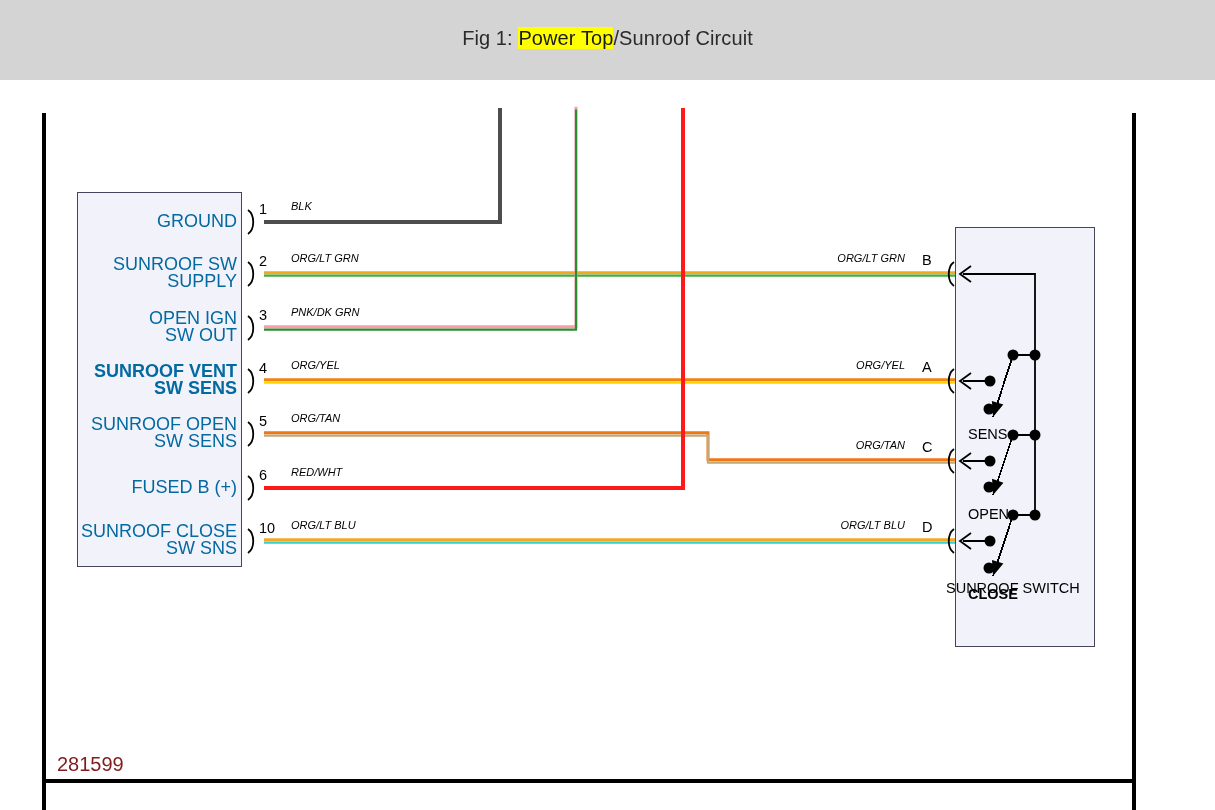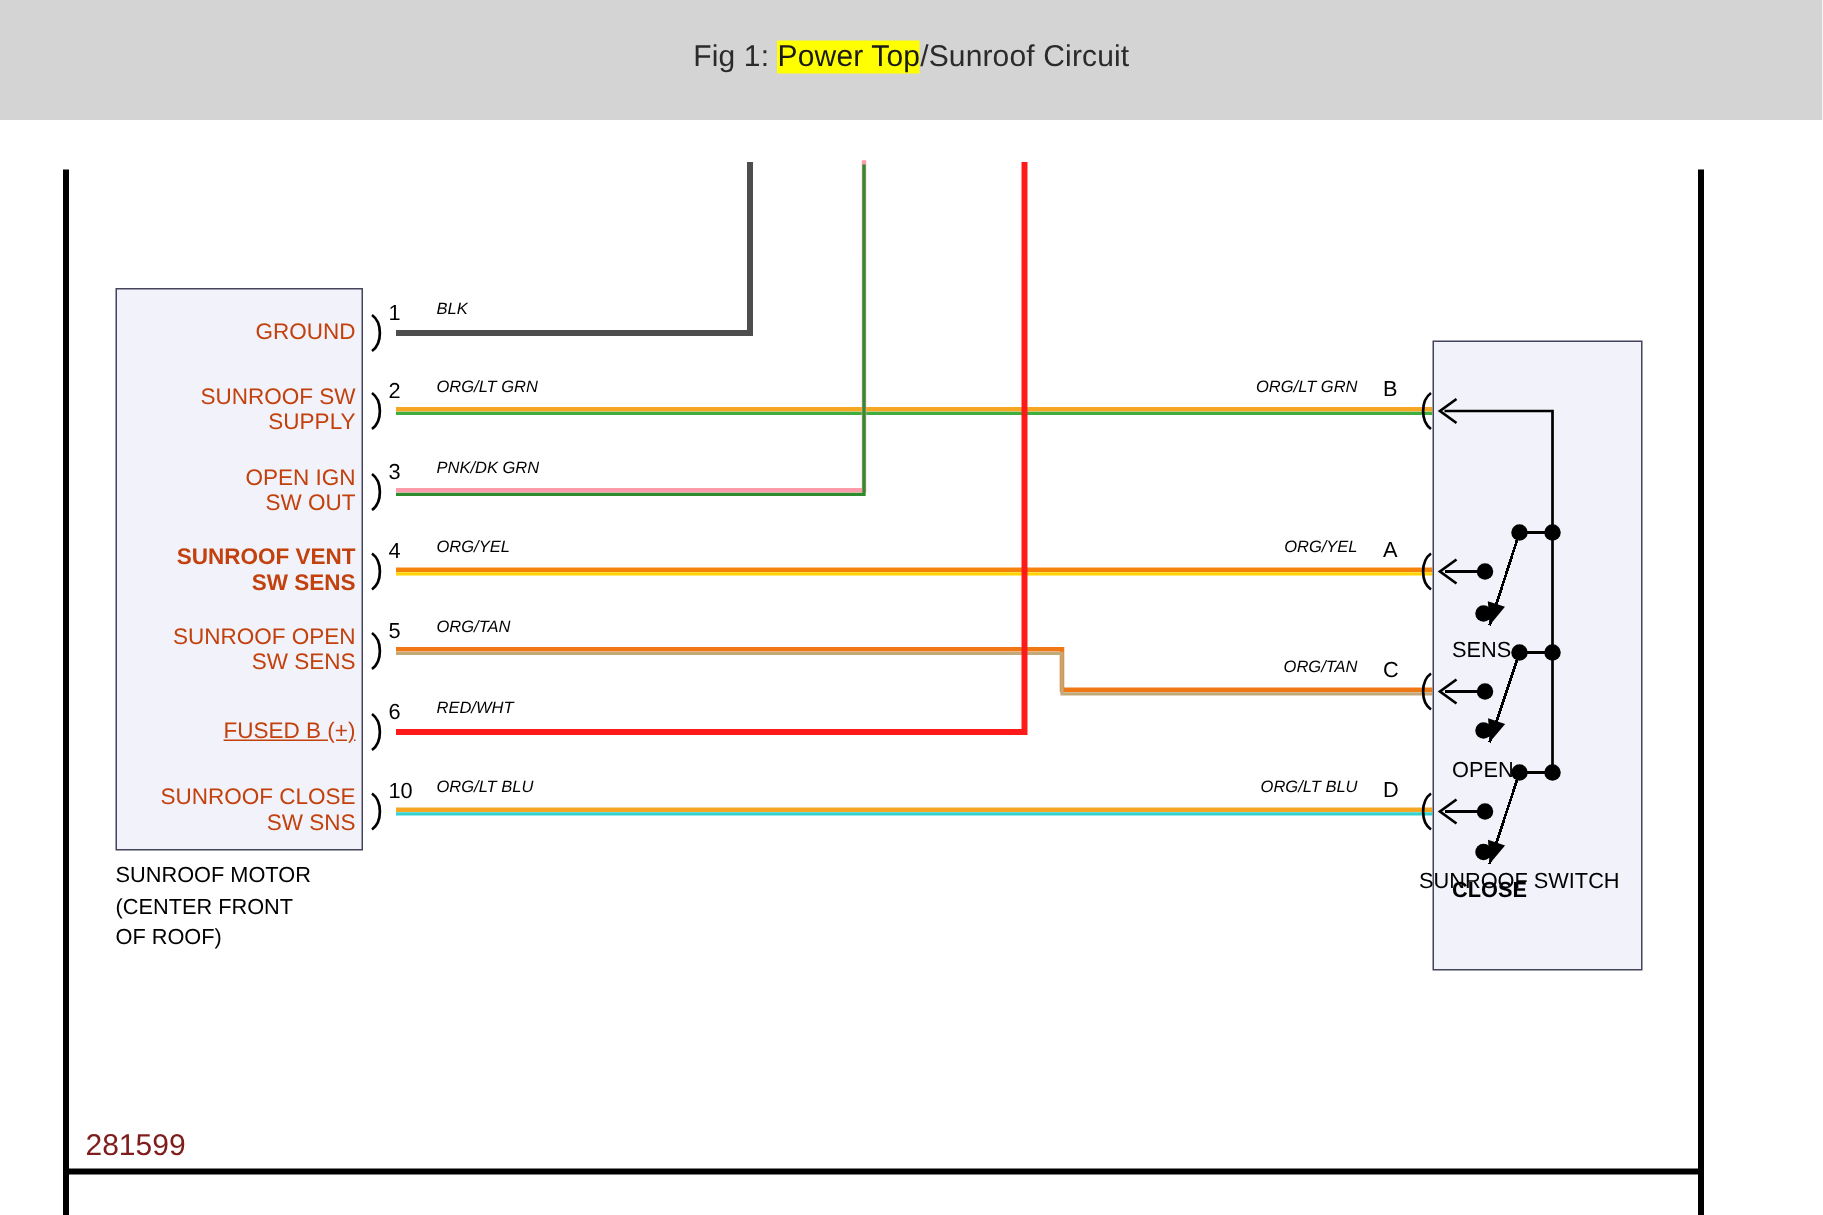--- a/index.html
+++ b/index.html
@@ -27,21 +27,21 @@
        box-sizing:border-box;}
   #motor-box{left:77px;top:112px;width:165px;height:375px;}
   #switch-box{left:955px;top:147px;width:140px;height:420px;}
 
   .caption{position:absolute;font-size:14.5px;color:#000;line-height:20.5px;
            white-space:pre;}
   #motor-caption{left:77px;top:494px;}
   #switch-caption{left:946px;top:498px;}
 
   
-  .pin-name{position:absolute;font-size:15px;color:#c2410c;
+  .pin-name{position:absolute;font-size:18px;color:#0369a1;
             text-align:right;line-height:17px;white-space:pre;
             width:160px;}
 
   
   .pin-num{position:absolute;font-size:14.5px;color:#000;white-space:nowrap;}
 
   
   .conn{position:absolute;width:12px;height:26px;}
   .conn svg{display:block;}
 
@@ -83,23 +83,20 @@
       <polyline points="264,299.8 955,299.8" fill="none" stroke="#f5820b" stroke-width="3" stroke-linecap="butt" stroke-linejoin="miter"></polyline>
       <polyline points="264,302.6 955,302.6" fill="none" stroke="#ffd400" stroke-width="2.2" stroke-linecap="butt" stroke-linejoin="miter"></polyline>
       <polyline points="264,352.8 708,352.8 708,379.8 955,379.8" fill="none" stroke="#f07814" stroke-width="3" stroke-linecap="butt" stroke-linejoin="miter"></polyline>
       <polyline points="264,355.6 708,355.6 708,382.6 955,382.6" fill="none" stroke="#c3a878" stroke-width="2.2" stroke-linecap="butt" stroke-linejoin="miter"></polyline>
       <polyline points="264,408 683,408 683,28" fill="none" stroke="#ff1a1a" stroke-width="4" stroke-linecap="butt" stroke-linejoin="miter"></polyline>
       <polyline points="264,459.8 955,459.8" fill="none" stroke="#f5a623" stroke-width="3" stroke-linecap="butt" stroke-linejoin="miter"></polyline>
       <polyline points="264,462.6 955,462.6" fill="none" stroke="#35d0d0" stroke-width="2.2" stroke-linecap="butt" stroke-linejoin="miter"></polyline>
     </svg>
 
   <div class="box" id="motor-box"></div>
-  <div class="caption" id="motor-caption">SUNROOF MOTOR
-(CENTER FRONT
-OF ROOF)</div>
 
   <div class="box" id="switch-box"></div>
   <div class="caption" id="switch-caption">SUNROOF SWITCH</div>
 
   <svg id="switch-layer">
       <polyline points="971,186 960,194 971,202" fill="none" stroke="#000" stroke-width="1.8"></polyline>
       <polyline points="971,293 960,301 971,309" fill="none" stroke="#000" stroke-width="1.8"></polyline>
       <line x1="963" y1="301" x2="990" y2="301" stroke="#000" stroke-width="1.8" shape-rendering="crispEdges"></line>
       <circle cx="990" cy="301" r="5.5" fill="#000"></circle>
       <polyline points="971,373 960,381 971,389" fill="none" stroke="#000" stroke-width="1.8"></polyline>
@@ -167,21 +164,21 @@
       <div class="wlabel" style="left: 291px; top: 279px;">ORG/YEL</div>
       <div class="pin-name" style="left: 77px; top: 336px; white-space: pre;">SUNROOF OPEN
 SW SENS</div>
       <div class="conn" style="left: 246px; top: 341px;">
         <svg width="12" height="26" viewBox="0 0 12 26">
           <path d="M2,1 C9,6 9,20 2,25" fill="none" stroke="#000" stroke-width="1.8"></path>
         </svg>
       </div>
       <div class="pin-num" style="left: 259px; top: 333px;">5</div>
       <div class="wlabel" style="left: 291px; top: 332px;">ORG/TAN</div>
-      <div class="pin-name" style="left: 77px; top: 399px; white-space: pre; text-decoration: underline;">FUSED B (+)</div>
+      <div class="pin-name" style="left: 77px; top: 399px; white-space: pre;">FUSED B (+)</div>
       <div class="conn" style="left: 246px; top: 395px;">
         <svg width="12" height="26" viewBox="0 0 12 26">
           <path d="M2,1 C9,6 9,20 2,25" fill="none" stroke="#000" stroke-width="1.8"></path>
         </svg>
       </div>
       <div class="pin-num" style="left: 259px; top: 387px;">6</div>
       <div class="wlabel" style="left: 291px; top: 386px;">RED/WHT</div>
       <div class="pin-name" style="left: 77px; top: 443px; white-space: pre;">SUNROOF CLOSE
 SW SNS</div>
       <div class="conn" style="left: 246px; top: 448px;">

